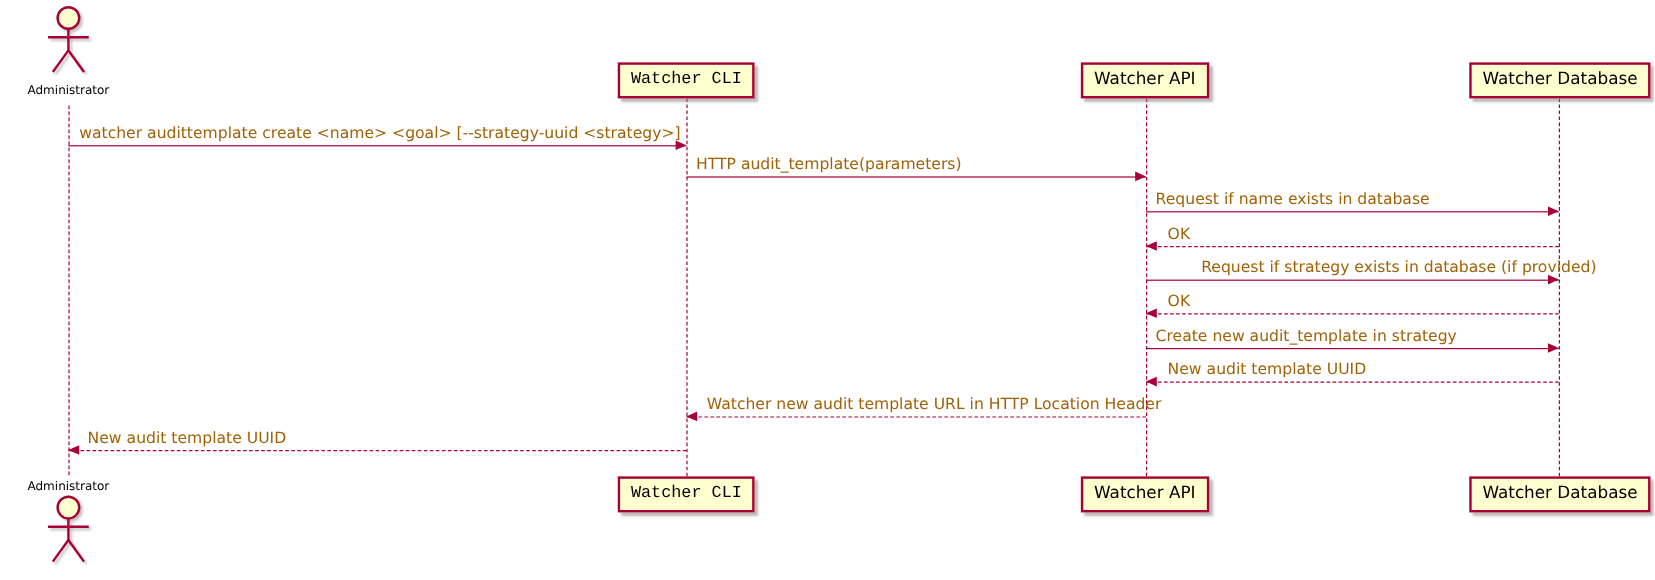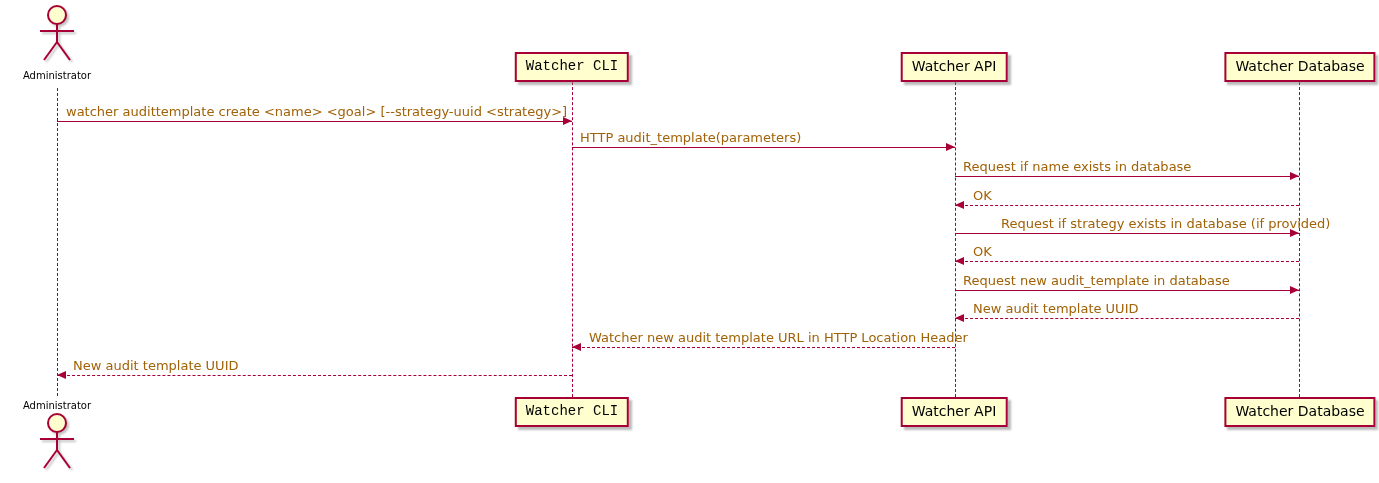--- a/index.html
+++ b/index.html
@@ -114,21 +114,21 @@
   <div class="arrow arrow-l ma4"></div>
 
   <div class="msg-label mlb5">Request if strategy exists in database (if provided)</div>
   <div class="msg-line solid mln5"></div>
   <div class="arrow arrow-r ma5"></div>
 
   <div class="msg-label mlb6">OK</div>
   <div class="msg-line dashed mln6"></div>
   <div class="arrow arrow-l ma6"></div>
 
-  <div class="msg-label mlb7">Request new audit_template in database</div>
+  <div class="msg-label mlb7">Create new audit_template in strategy</div>
   <div class="msg-line solid mln7"></div>
   <div class="arrow arrow-r ma7"></div>
 
   <div class="msg-label mlb8">New audit template UUID</div>
   <div class="msg-line dashed mln8"></div>
   <div class="arrow arrow-l ma8"></div>
 
   <div class="msg-label mlb9">Watcher new audit template URL in HTTP Location Header</div>
   <div class="msg-line dashed mln9"></div>
   <div class="arrow arrow-l ma9"></div>

